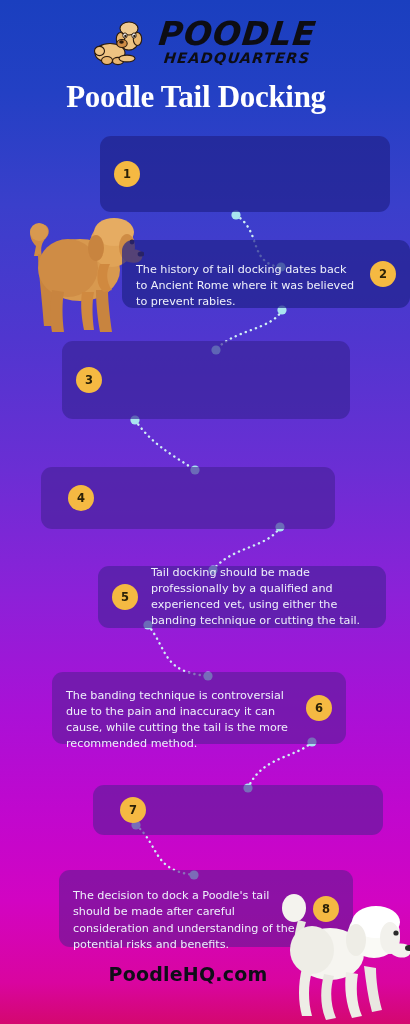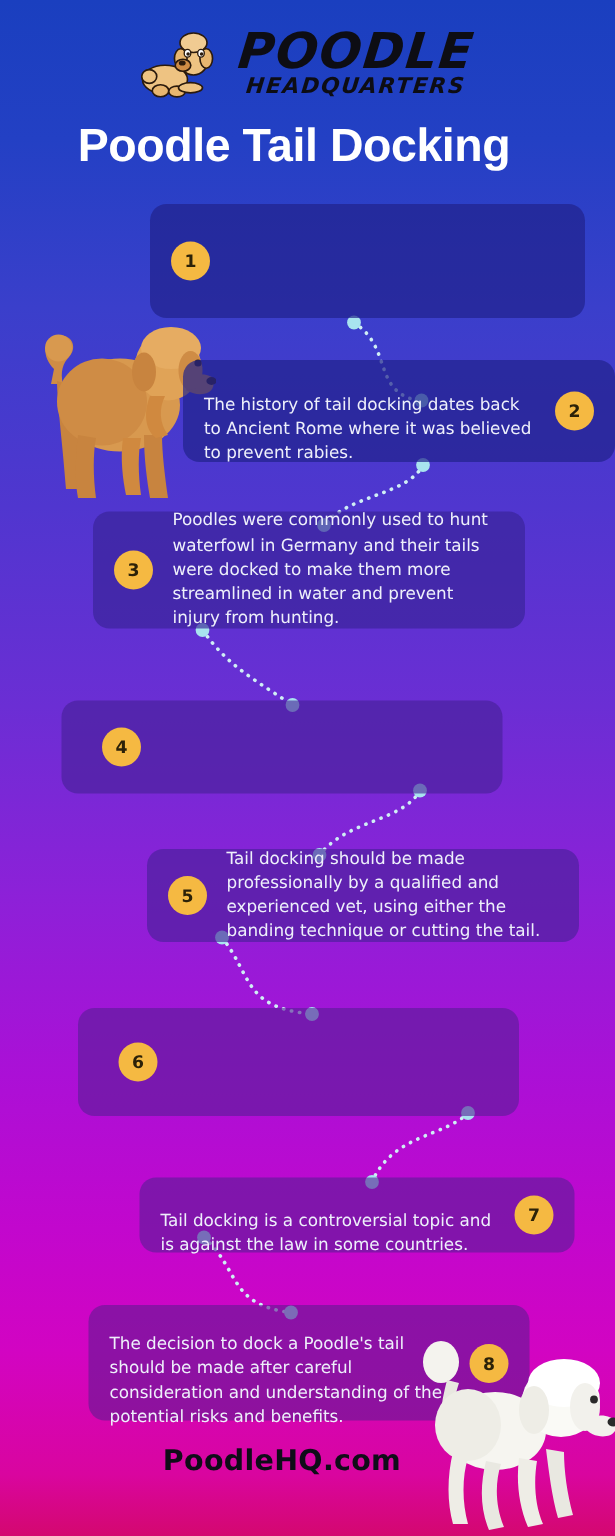--- a/index.html
+++ b/index.html
@@ -78,21 +78,21 @@
   .page-title {
     position: absolute;
     top: 79px;
     left: 0;
     width: 392px;
     text-align: center;
     color: #ffffff;
     font-size: 31px;
     font-weight: 700;
     letter-spacing: -0.3px;
-    font-family: Liberation Sans, sans-serif;
+    font-family: Liberation Serif, serif;
   }
 
   
   .dog-brown {
     position: absolute;
     left: 8px;
     top: 198px;
     width: 136px;
     height: 140px;
     z-index: 3;
@@ -274,39 +274,38 @@
     <span class="badge">1</span>
   </div>
 
   <div class="card dark-blue badge-right" style="left:122px; top:240px; width:288px; height:68px;">
     <span class="badge">2</span>
     <span class="card-text">The history of tail docking dates back to Ancient Rome where it was believed to prevent rabies.</span>
   </div>
 
   <div class="card indigo badge-left" style="left:62px; top:341px; width:288px; height:78px;">
     <span class="badge">3</span>
-    <span class="card-text">Poodles were commonly used to hunt waterfowl in Germany and their tails were docked to make them more streamlined in water and prevent injury from hunting.</span>
   </div>
 
   <div class="card violet badge-right" style="left:41px; top:467px; width:294px; height:62px;">
     <span class="badge">4</span>
   </div>
 
   <div class="card violet badge-left" style="left:98px; top:566px; width:288px; height:62px;">
     <span class="badge">5</span>
     <span class="card-text">Tail docking should be made professionally by a qualified and experienced vet, using either the banding technique or cutting the tail.</span>
   </div>
 
   <div class="card purple badge-right" style="left:52px; top:672px; width:294px; height:72px;">
     <span class="badge">6</span>
+    <span class="card-text">The banding technique is controversial due to the pain and inaccuracy it can cause, while cutting the tail is the more recommended method.</span>
   </div>
 
   <div class="card purple badge-right" style="left:93px; top:785px; width:290px; height:50px;">
     <span class="badge">7</span>
-    <span class="card-text">Tail docking is a controversial topic and is against the law in some countries.</span>
   </div>
 
   <div class="card deep badge-right" style="left:59px; top:870px; width:294px; height:77px;">
     <span class="badge">8</span>
     <span class="card-text">The decision to dock a Poodle's tail should be made after careful consideration and understanding of the potential risks and benefits.</span>
   </div>
 
   <svg class="dog-white" viewBox="0 0 145 132">
     <g>
       <ellipse cx="26" cy="16" rx="12" ry="14" fill="#f4f3ee"></ellipse>

